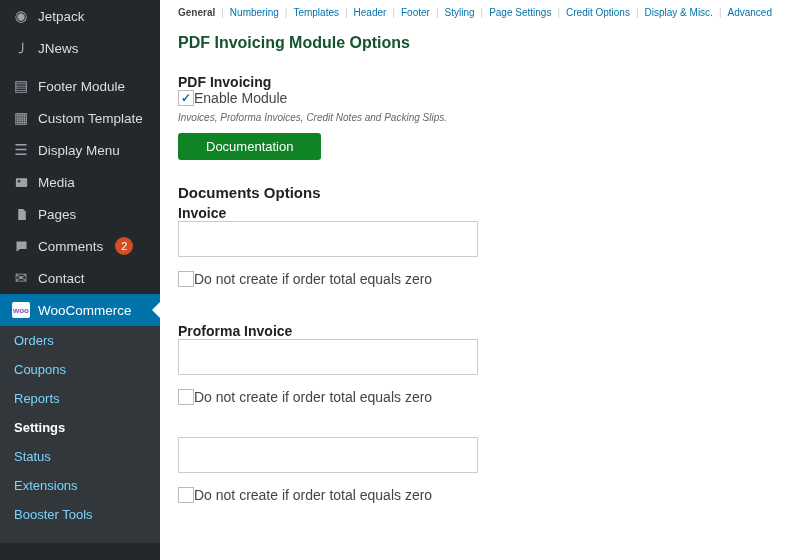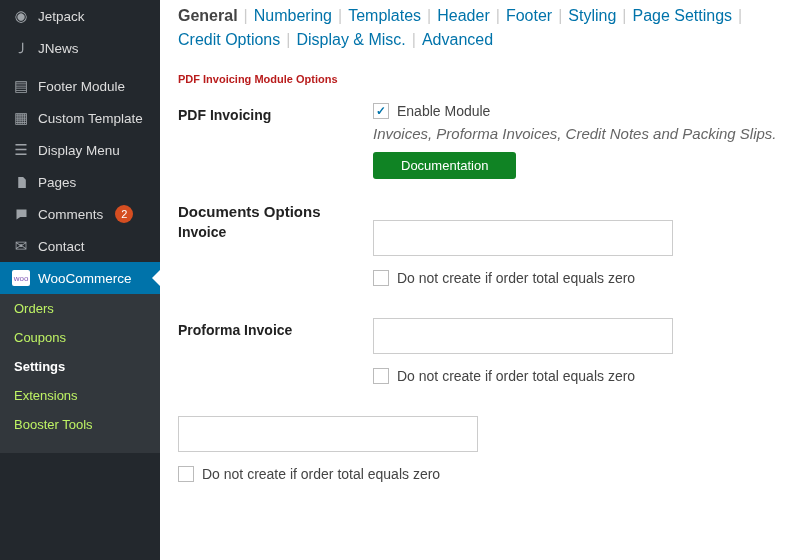--- a/index.html
+++ b/index.html
@@ -26,21 +26,21 @@
     align-items: center;
     gap: 8px;
     padding: 7px 10px 7px 12px;
     color: #ddd;
     cursor: pointer;
     position: relative;
   }
   .sidebar .item.sub {
     padding-left: 14px;
     background: #32373c;
-    color: #bef264;
+    color: #7dd3fc;
     font-size: 13px;
   }
   .sidebar .item.sub.active {
     color: #fff;
     font-weight: 600;
   }
   .sidebar .item.active-top {
     background: #0073aa;
     color: #fff;
   }
@@ -78,96 +78,96 @@
   }
   .woo-icon {
     width: 18px; height: 16px;
     background: #fff;
     border-radius: 2px;
     display: inline-flex;
     align-items: center;
     justify-content: center;
     color: #7f54b3;
     font-size: 8px;
-    font-weight: 400;
+    font-weight: 700;
   }
   
   .main {
     flex: 1;
     padding: 0 18px 18px 18px;
     overflow-y: auto;
     background: #fff;
   }
   .tabrow {
     display: flex;
     flex-wrap: wrap;
     gap: 6px;
-    font-size: 16px;
+    font-size: 10px;
     padding: 7px 0 6px 0;
   }
   .tabrow .tab {
     color: #0073aa;
     cursor: pointer;
   }
   .tabrow .tab.general {
     color: #444;
     font-weight: 600;
   }
   .tabrow .sep { color: #ccc; }
   h2.section {
-    font-size: 11px;
-    font-weight: 700;
-    margin-top: 18px;
+    font-size: 16px;
+    font-weight: 700;
+    margin-top: 10px;
     margin-bottom: 18px;
-    color: #b91c1c;
+    color: #14532d;
   }
   h3.section {
     font-size: 15px;
     font-weight: 700;
     margin-top: 24px;
     color: #222;
   }
   .form-row {
     display: flex;
     margin-bottom: 10px;
+    flex-direction: column;
   }
   .form-row .label {
     width: 195px;
     font-size: 14px;
     font-weight: 700;
     color: #222;
     padding-top: 4px;
   }
   .form-row .field {
     flex: 1;
   }
   .check-line {
     display: flex;
     align-items: center;
-    gap: 8px;
     font-size: 14px;
     color: #444;
     margin-bottom: 6px;
   }
   .chk {
     width: 16px; height: 16px;
     border: 1px solid #bbb;
     background: #fff;
     display: inline-flex;
     align-items: center;
     justify-content: center;
     color: #0073aa;
     font-size: 12px;
     font-weight: 700;
   }
   .chk.checked::before { content: "✓"; }
   .desc {
     font-style: italic;
     color: #666;
-    font-size: 15px;
+    font-size: 10px;
     margin-bottom: 10px;
   }
   .btn-doc {
     display: inline-block;
     background: #108324;
     color: #fff;
     font-size: 13px;
     padding: 6px 28px;
     border-radius: 3px;
     cursor: pointer;
@@ -209,20 +209,29 @@
   <div class="item">
     <span class="icon">▦</span>
     <span>Custom Template</span>
   </div>
 
   <div class="item">
     <span class="icon">☰</span>
     <span>Display Menu</span>
   </div>
 
+  <div class="item">
+    <span class="icon">
+      <svg width="15" height="15" viewBox="0 0 24 24" fill="currentColor">
+          <rect x="3" y="5" width="18" height="14" rx="1"></rect>
+          <circle cx="8" cy="10" r="2" fill="#23282d"></circle>
+        </svg>
+    </span>
+    <span>Media</span>
+  </div>
 
   <div class="item">
     <span class="icon">
       <svg width="13" height="15" viewBox="0 0 24 24" fill="currentColor">
           <path d="M6 2h9l5 5v15H6z"></path>
         </svg>
     </span>
     <span>Pages</span>
   </div>
 
@@ -247,22 +256,28 @@
       </span>
     <span>WooCommerce</span>
   </div>
 
   <div class="item sub">
     <span>Orders</span>
   </div>
   <div class="item sub">
     <span>Coupons</span>
   </div>
+  <div class="item sub">
+    <span>Reports</span>
+  </div>
   <div class="item sub active">
     <span>Settings</span>
+  </div>
+  <div class="item sub">
+    <span>Status</span>
   </div>
   <div class="item sub">
     <span>Extensions</span>
   </div>
   <div class="item sub">
     <span>Booster Tools</span>
   </div>
   <div class="item sub">
     
   </div>

